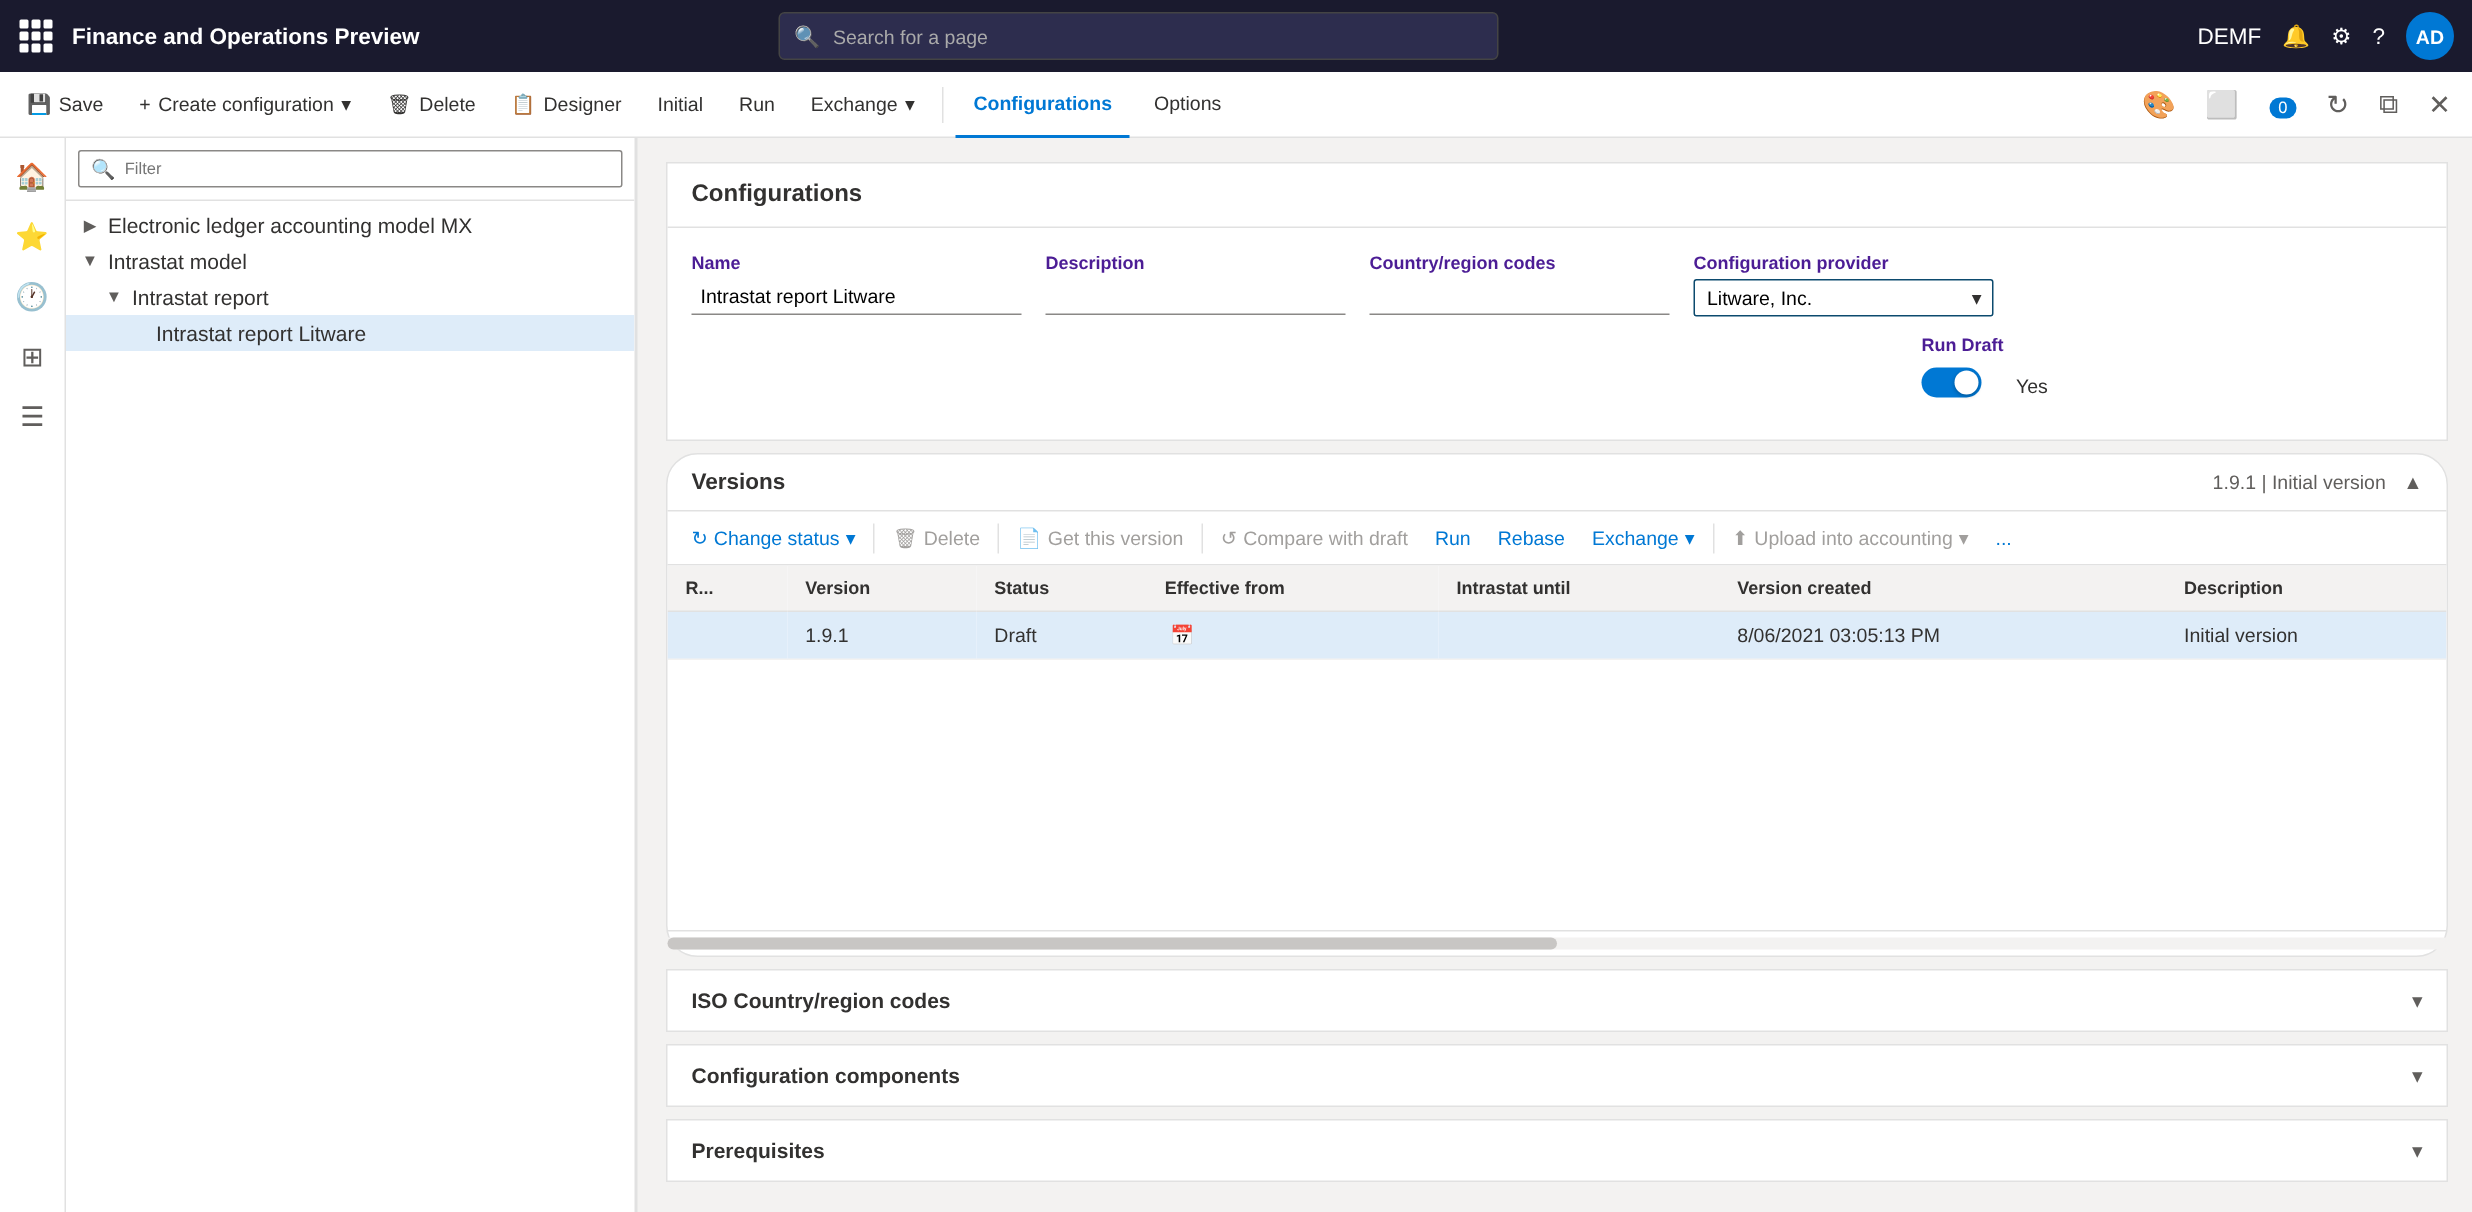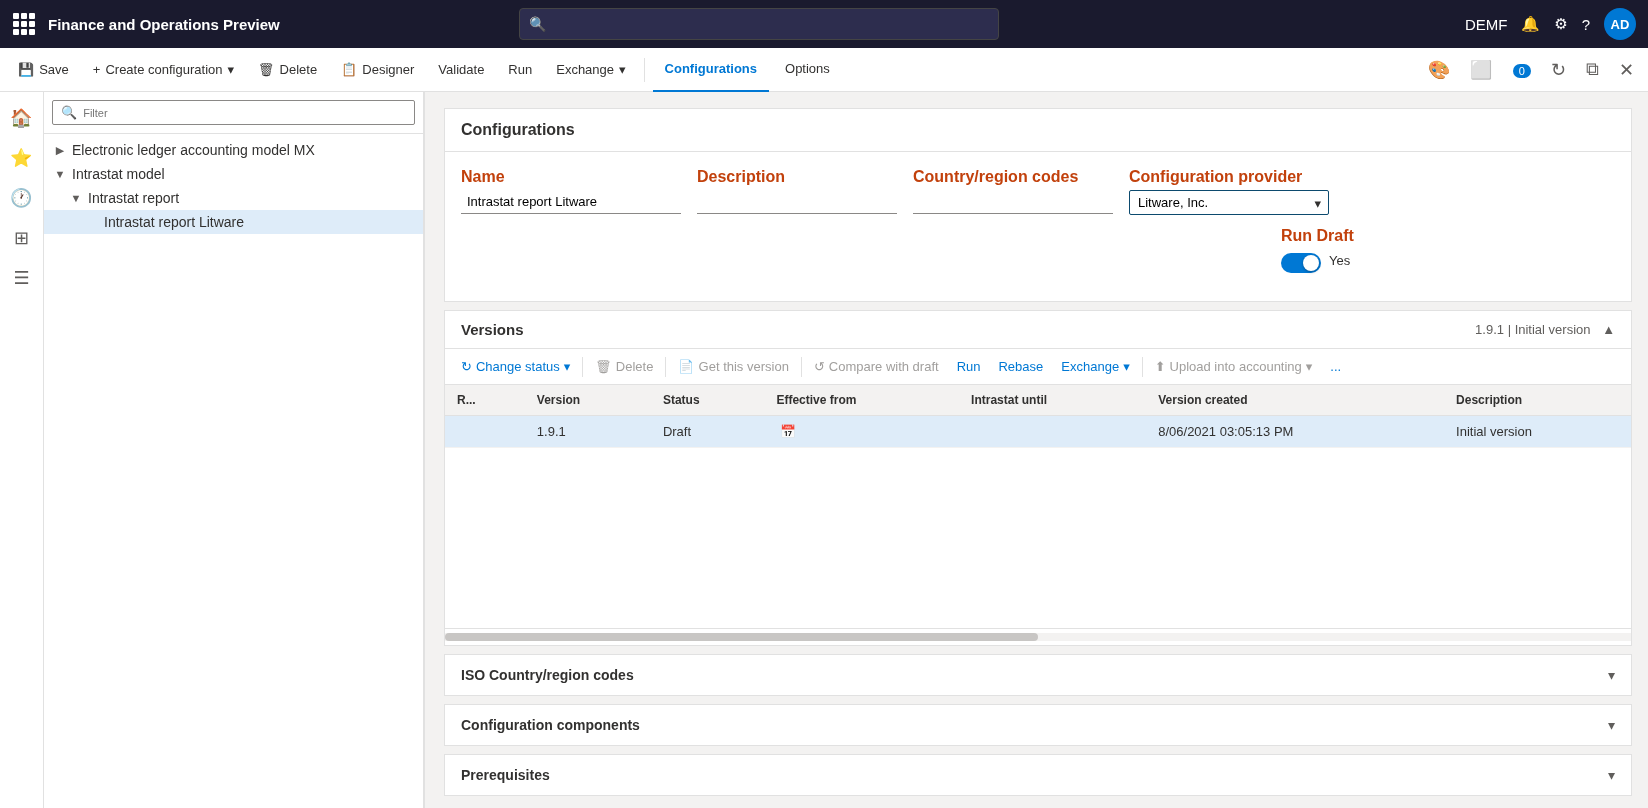--- a/index.html
+++ b/index.html
@@ -94,28 +94,28 @@
 
     
     .card { background: #fff; border: 1px solid #e1e1e1; margin-bottom: 0; }
     .card-header { padding: 12px 16px; border-bottom: 1px solid #e1e1e1; }
     .card-title { font-size: 16px; font-weight: 600; }
     .card-body { padding: 16px; }
 
     
     .form-row { display: flex; gap: 16px; align-items: flex-start; margin-bottom: 12px; }
     .form-field { display: flex; flex-direction: column; gap: 4px; }
-    .form-label { font-size: 16px; color: #c2410c; font-weight: 600; }
+    .form-label { font-size: 12px; color: #4c1d95; font-weight: 600; }
     .form-input { border: none; border-bottom: 1px solid #8a8886; padding: 4px 6px; font-size: 13px; background: transparent; outline: none; min-width: 120px; }
     .form-select { border: 1px solid #0c4a6e; border-radius: 2px; padding: 4px 24px 4px 8px; font-size: 13px; background: white; appearance: none; cursor: pointer; min-width: 200px; }
     .select-wrapper { position: relative; display: inline-block; }
     .select-wrapper::after { content: '▾'; position: absolute; right: 8px; top: 50%; transform: translateY(-50%); pointer-events: none; color: #323130; }
 
     
-    .toggle-row { display: flex; align-items: flex-start; gap: 8px; margin-top: 4px; }
+    .toggle-row { display: flex; align-items: flex-end; gap: 23px; margin-top: 4px; }
     .toggle { width: 40px; height: 20px; background: #0078d4; border-radius: 10px; position: relative; cursor: pointer; }
     .toggle-thumb { width: 16px; height: 16px; background: white; border-radius: 50%; position: absolute; top: 2px; left: 22px; box-shadow: 0 1px 3px rgba(0,0,0,0.3); }
 
     
     .versions-section { background: #fff; border: 1px solid #e1e1e1; margin-top: 0; }
     .versions-header { display: flex; align-items: center; padding: 10px 16px; border-bottom: 1px solid #e1e1e1; }
     .versions-title { font-size: 15px; font-weight: 600; }
     .versions-badge { margin-left: auto; color: #605e5c; font-size: 13px; }
     .versions-toolbar { display: flex; align-items: center; padding: 6px 8px; border-bottom: 1px solid #e1e1e1; gap: 2px; }
     .vt-btn { display: flex; align-items: center; gap: 4px; padding: 4px 8px; border: none; background: transparent; cursor: pointer; font-size: 13px; color: #0078d4; border-radius: 2px; }
@@ -157,20 +157,21 @@
         <span></span>
         <span></span>
       <span></span>
         <span></span>
         <span></span>
     </div>
   </div>
   <span class="app-title">Finance and Operations Preview</span>
   <div class="search-bar">
     <span style="color:#aaa;font-size:14px;">🔍</span>
+    <input type="text" placeholder="Search for a page" style="">
   </div>
   <div class="top-right">
     <span class="top-right-item">DEMF</span>
     <span class="top-right-item">🔔</span>
     <span class="top-right-item">⚙</span>
     <span class="top-right-item">?</span>
     <div class="user-avatar">AD</div>
   </div>
 </div>
 
@@ -186,21 +187,21 @@
   </button>
   <button class="cmd-btn">
     <span>🗑</span>
     <span>Delete</span>
   </button>
   <button class="cmd-btn">
     <span>📋</span>
     <span>Designer</span>
   </button>
   <button class="cmd-btn">
-    <span>Validate</span>
+    <span>Initial</span>
   </button>
   <button class="cmd-btn">
     <span>Run</span>
   </button>
   <button class="cmd-btn">
     <span>Exchange</span>
     <span>▾</span>
   </button>
   <div class="cmd-sep"></div>
   <button class="cmd-tab active">
@@ -299,21 +300,21 @@
               <div class="toggle">
                 <div class="toggle-thumb"></div>
               </div>
               <span>Yes</span>
             </div>
           </div>
         </div>
       </div>
     </div>
 
-    <div class="versions-section" style="margin-top:8px;">
+    <div class="versions-section" style="margin-top:8px;border-radius:21px;">
       <div class="versions-header">
         <span class="versions-title">Versions</span>
         <div class="versions-badge">
           <span>1.9.1</span>
           <span> | </span>
           <span>Initial version</span>
           <span style="margin-left:8px; cursor:pointer;">▲</span>
         </div>
       </div>
       <div class="versions-toolbar">

